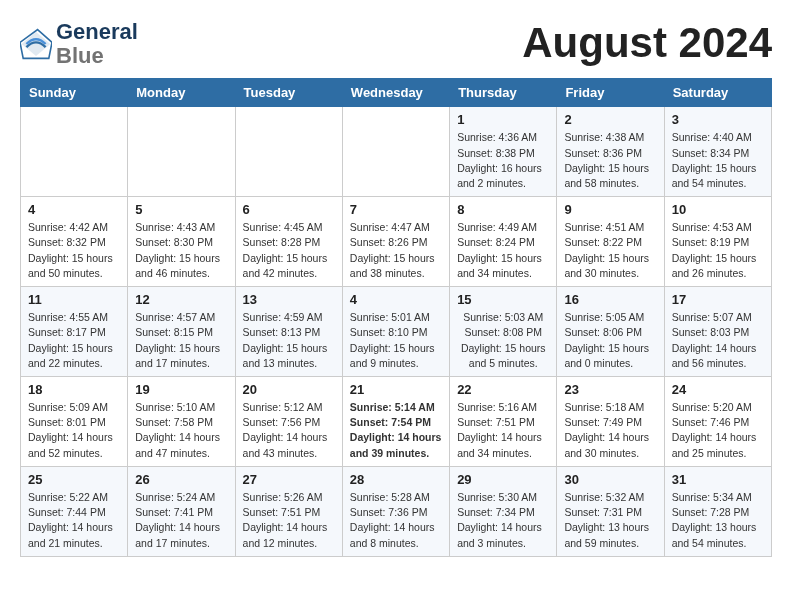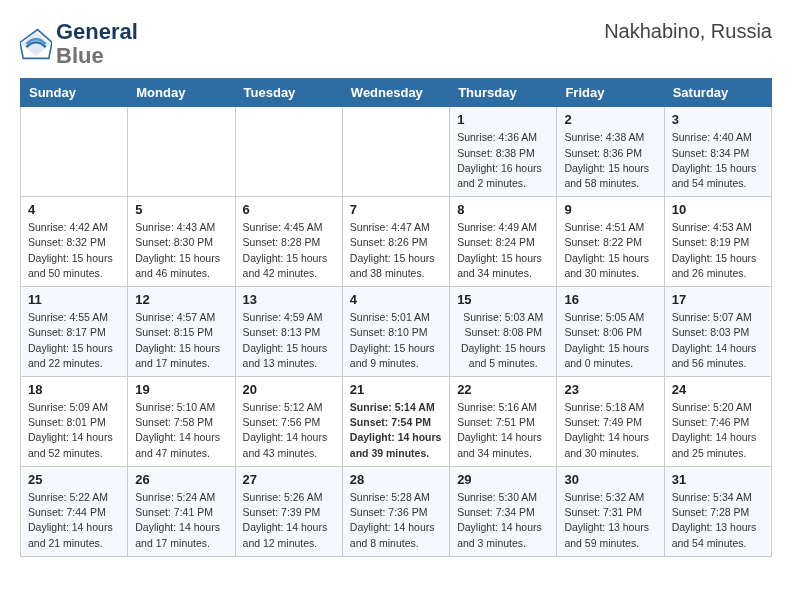--- a/index.html
+++ b/index.html
@@ -103,21 +103,21 @@
       <path d="M8,20 Q20,8 32,20" stroke="#4a90d9" stroke-width="3" fill="none"></path>
       <path d="M8,24 Q20,12 32,24" stroke="#2e6da4" stroke-width="3" fill="none"></path>
     </svg>
     <div>
       <div class="logo-text">
         General<br><span>Blue</span>
       </div>
     </div>
   </div>
   <div class="title-block">
-    <div class="location-title">Nakhabino, Russia</div>
+    <div class="month-title">August 2024</div>
   </div>
 </div>
 
 <table>
   <thead>
     <tr>
     <th>Sunday</th>
         <th>Monday</th>
         <th>Tuesday</th>
         <th>Wednesday</th>
@@ -318,21 +318,21 @@
         <td>
           <span class="day-num">26</span>
           <div class="day-detail" style="white-space: pre-line;">Sunrise: 5:24 AM
 Sunset: 7:41 PM
 Daylight: 14 hours
 and 17 minutes.</div>
         </td>
         <td>
           <span class="day-num">27</span>
           <div class="day-detail" style="white-space: pre-line;">Sunrise: 5:26 AM
-Sunset: 7:39 PM
+Sunset: 7:51 PM
 Daylight: 14 hours
 and 12 minutes.</div>
         </td>
         <td>
           <span class="day-num">28</span>
           <div class="day-detail" style="white-space: pre-line;">Sunrise: 5:28 AM
 Sunset: 7:36 PM
 Daylight: 14 hours
 and 8 minutes.</div>
         </td>

